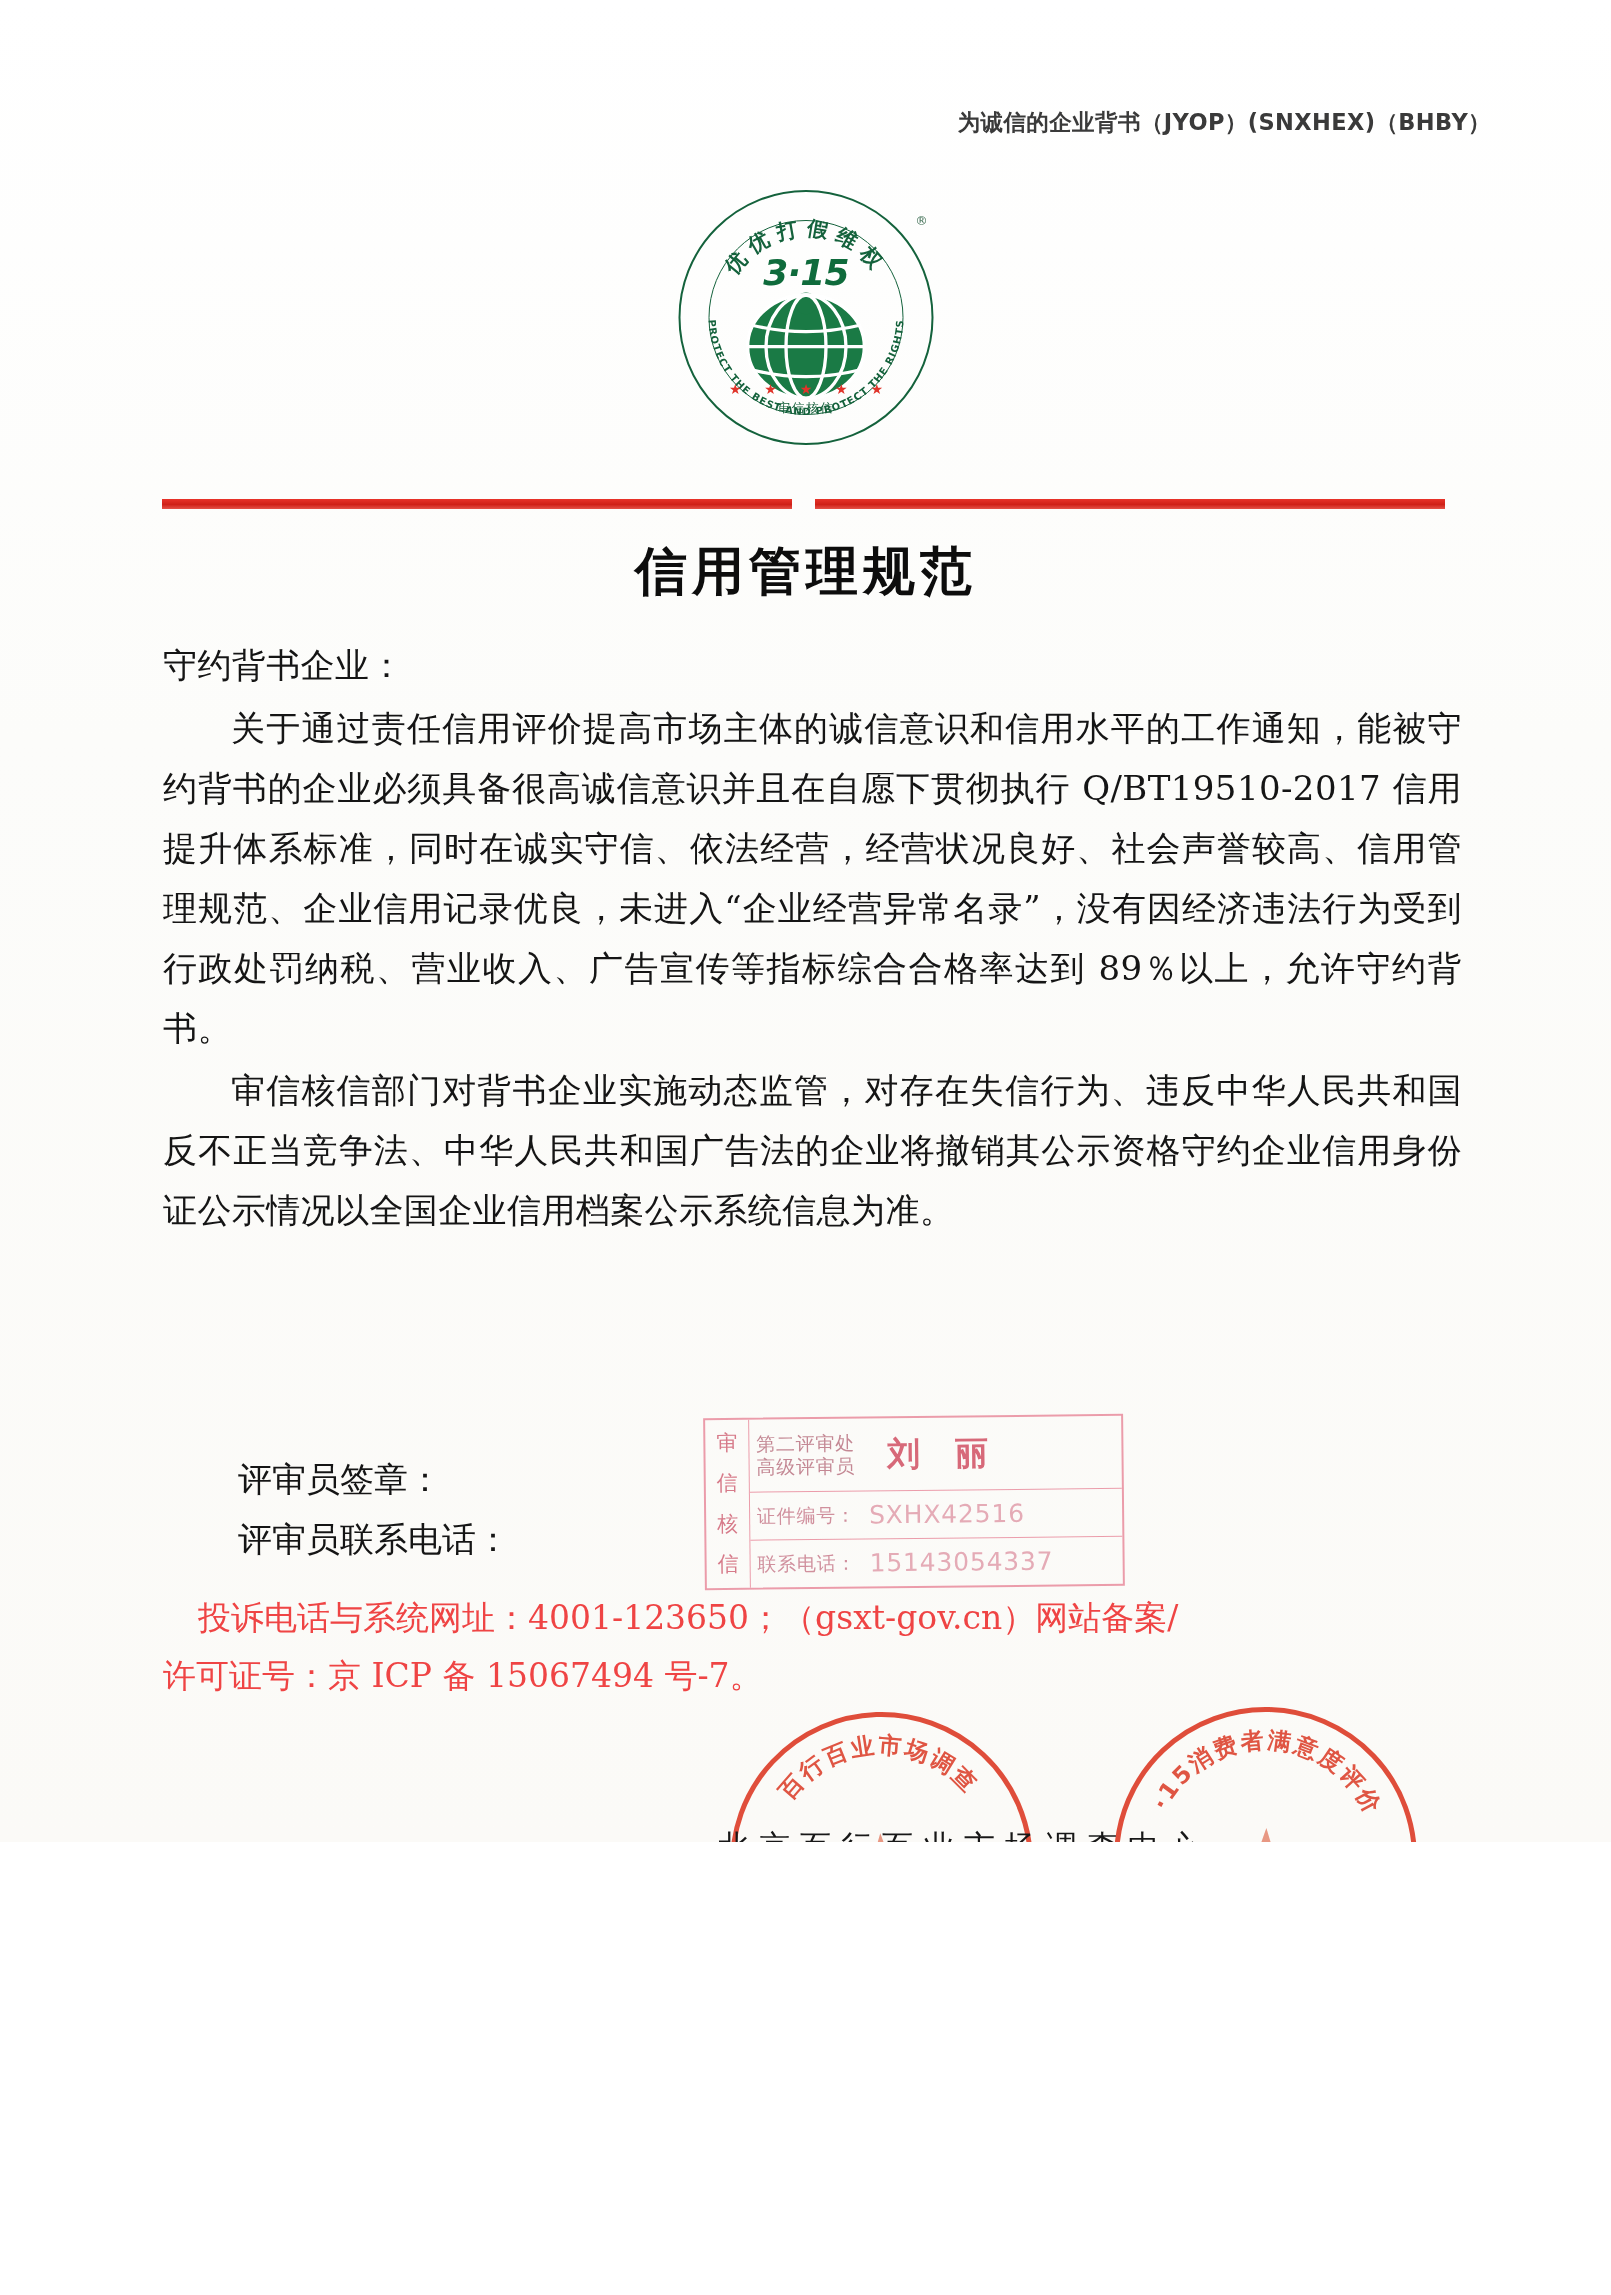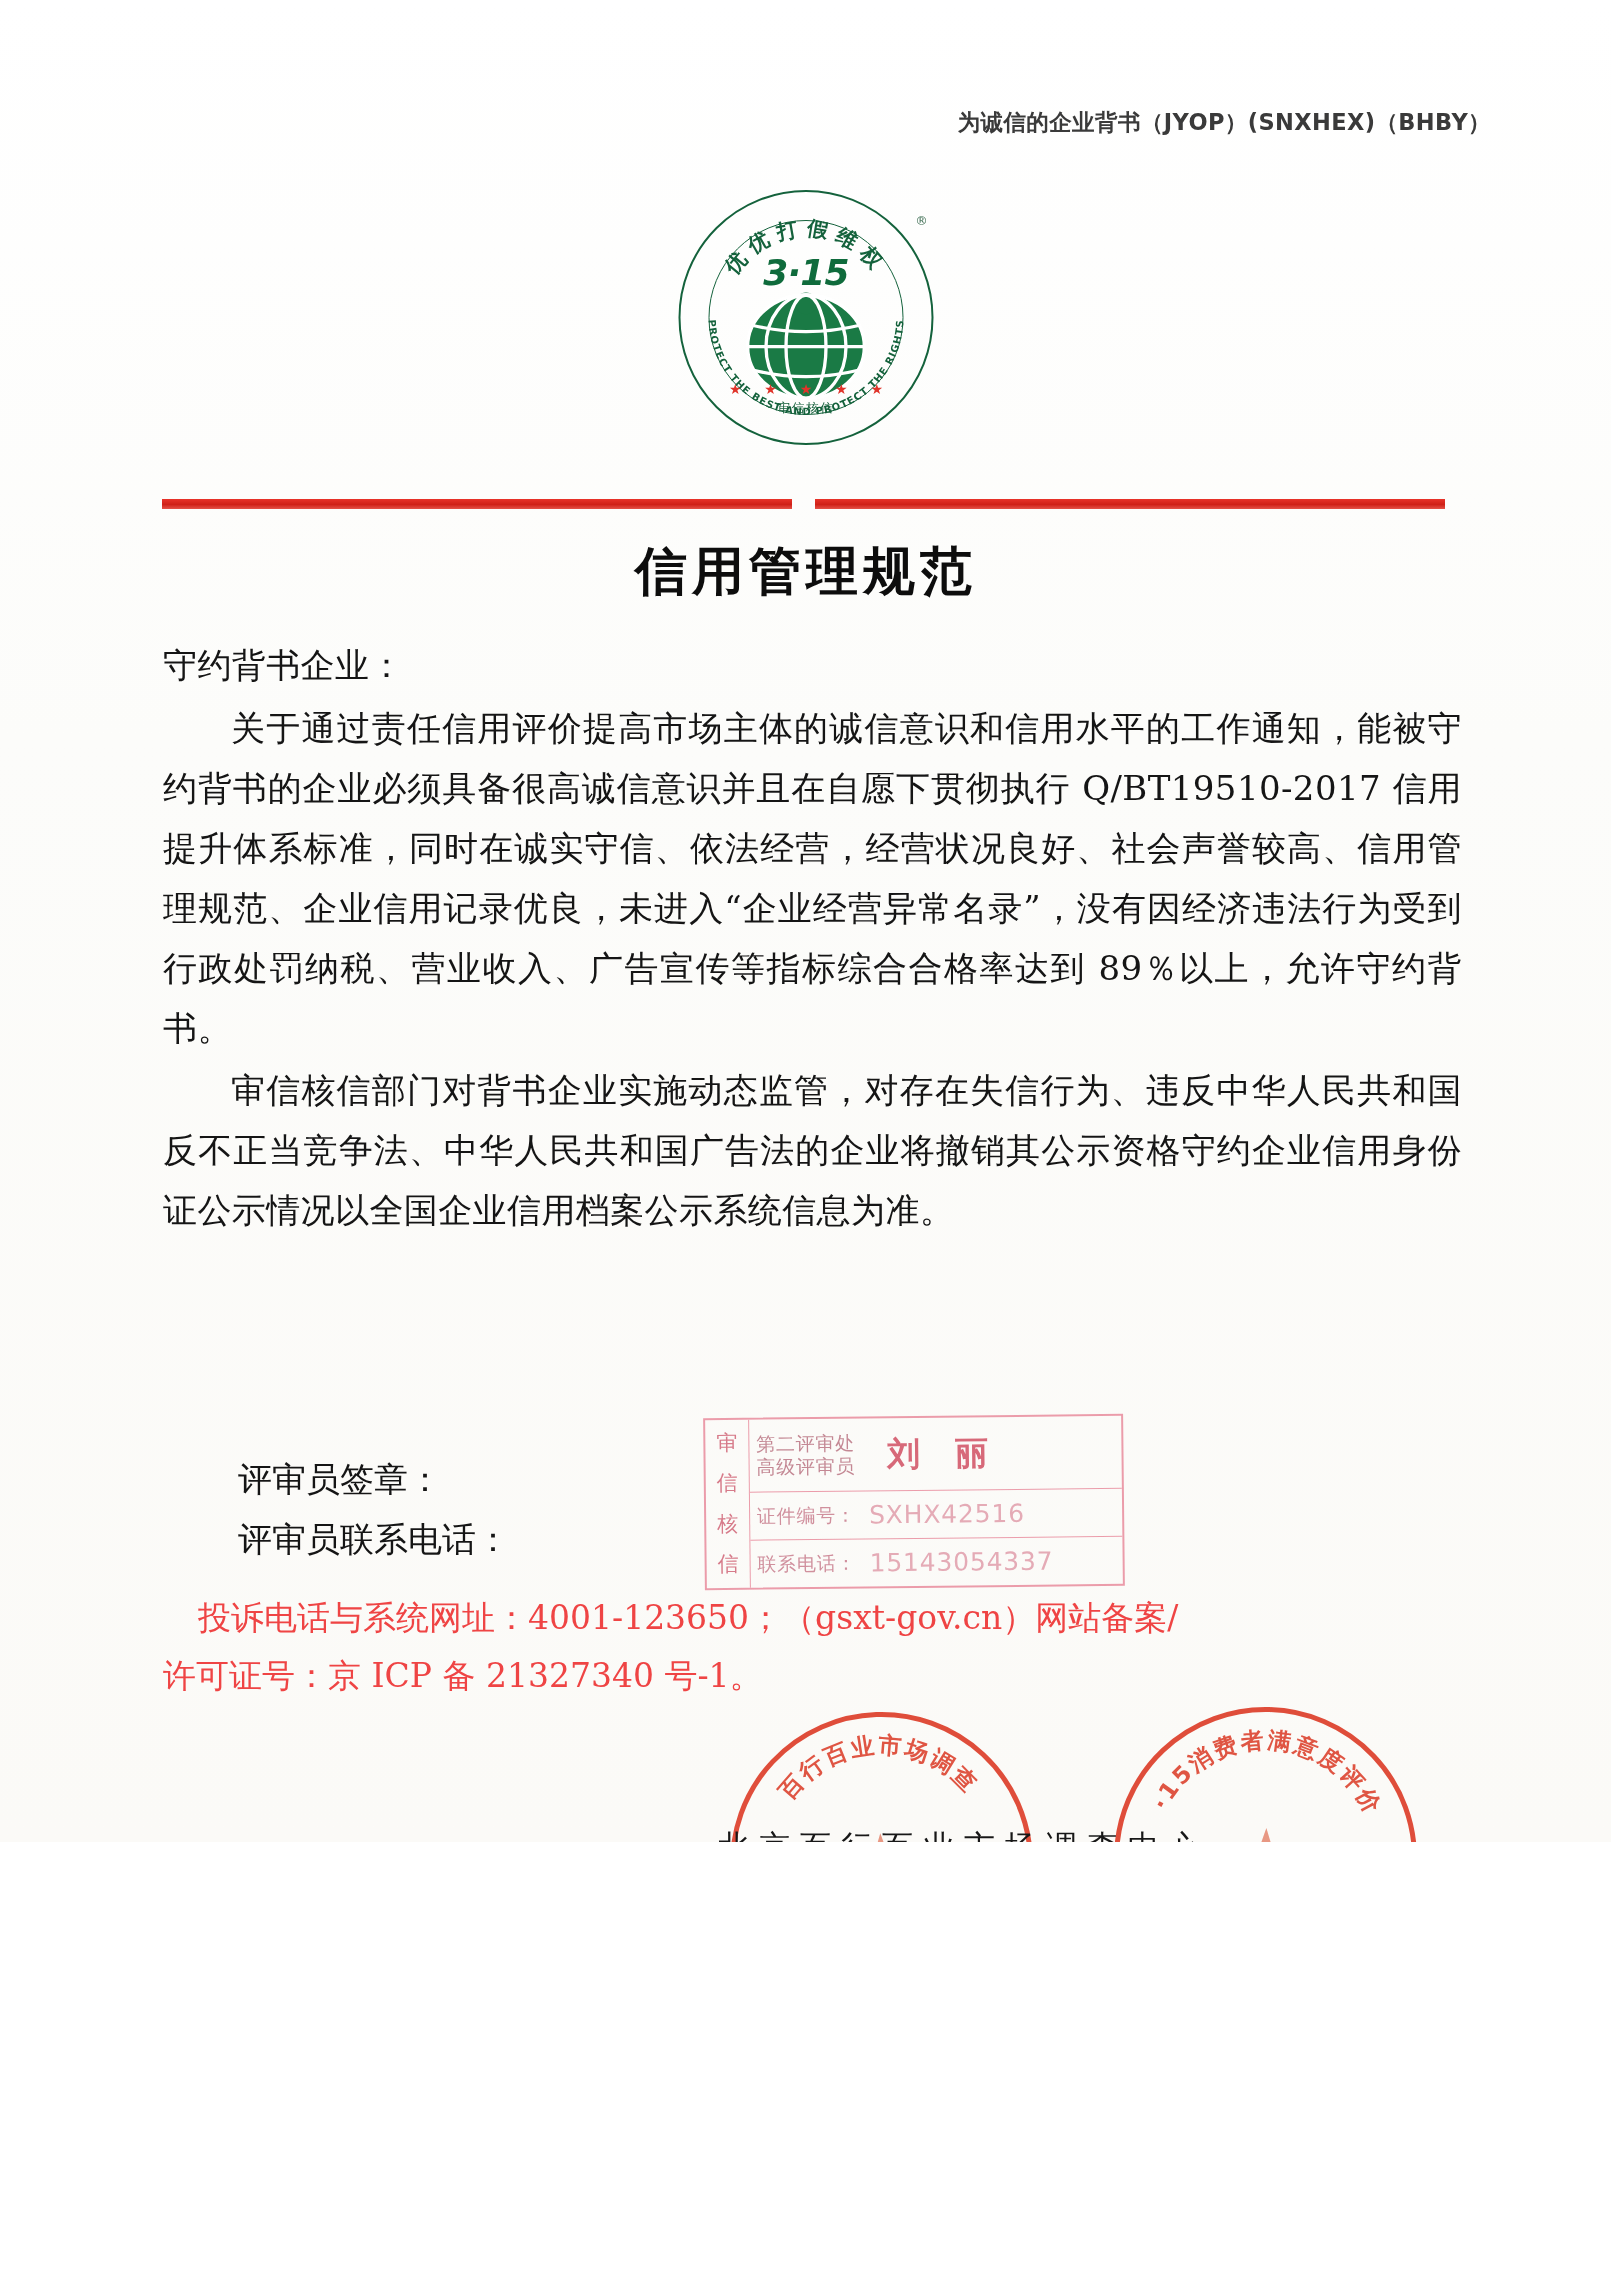--- a/index.html
+++ b/index.html
@@ -429,21 +429,21 @@
     </div>
   </div>
 
   <div class="sig-block">
     <div class="sig-line">评审员签章：</div>
     <div class="sig-line">评审员联系电话：</div>
   </div>
 
   <div class="contact-block">
     <div class="contact-line-1">投诉电话与系统网址：4001-123650；（gsxt-gov.cn）网站备案/</div>
-    <div class="contact-line-2">许可证号：京 ICP 备 21327340 号-1。</div>
+    <div class="contact-line-2">许可证号：京 ICP 备 15067494 号-7。</div>
   </div>
 
   <div class="seal left">
     <svg class="seal-arc" viewBox="0 0 340 340">
       <defs>
         <path id="sealArcL" d="M 42,170 A 128,128 0 0 1 298,170"></path>
       </defs>
       <text>
         <textPath href="#sealArcL" startOffset="50%" text-anchor="middle">百行百业市场调查</textPath>
       </text>

